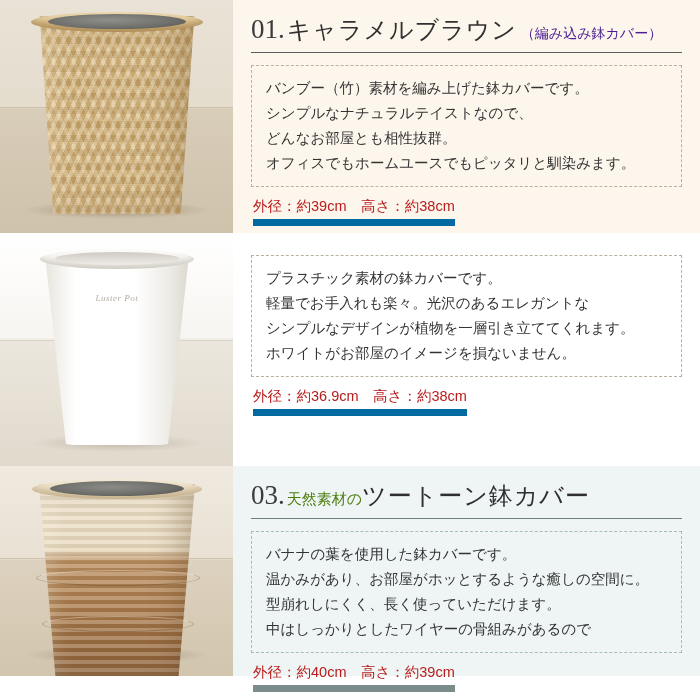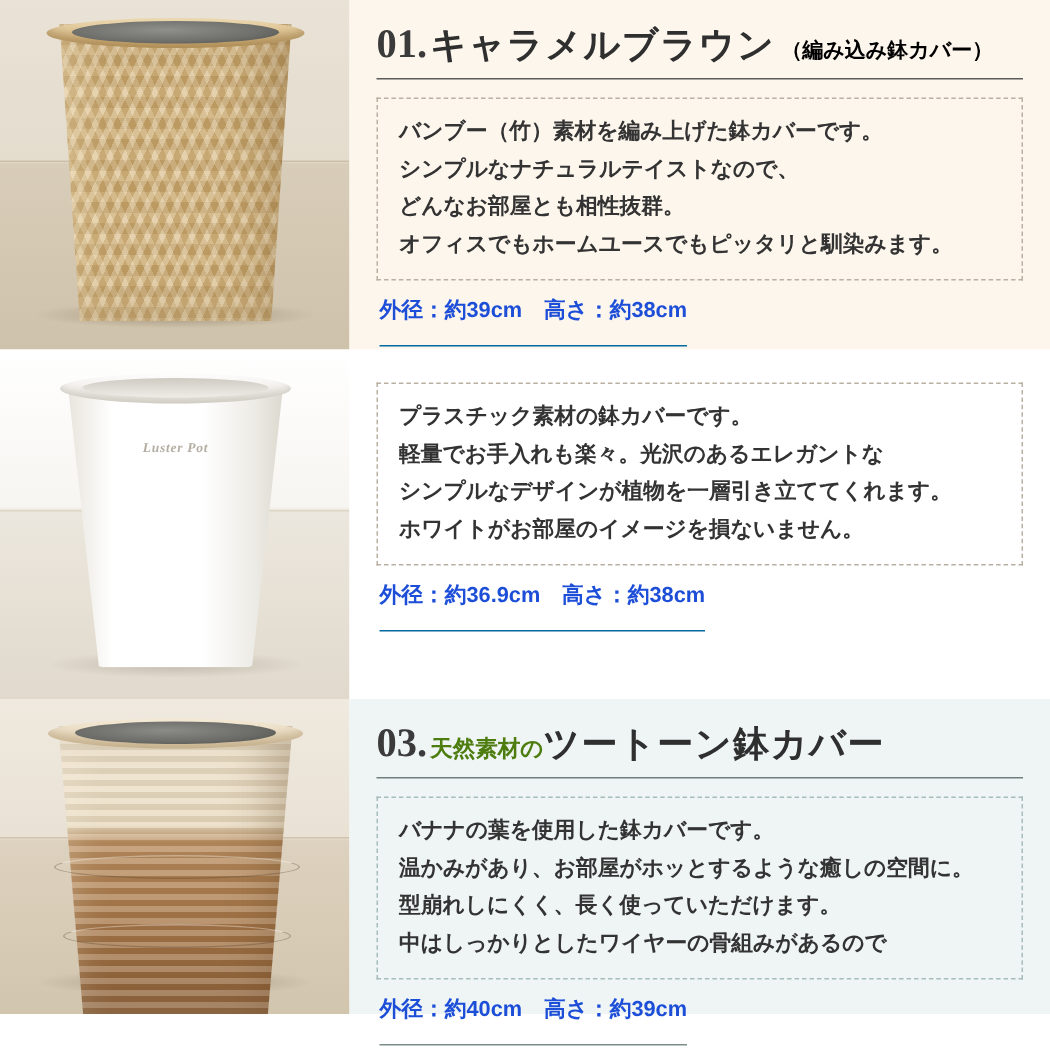--- a/index.html
+++ b/index.html
@@ -10,21 +10,20 @@
     width: 700px;
     height: 700px;
     font-family: "Liberation Sans", sans-serif;
     background: #ffffff;
     overflow: hidden;
   }
   .page {
     width: 700px;
     height: 700px;
     position: relative;
-    font-weight: bold;
   }
   .row {
     display: flex;
     width: 700px;
     height: 233px;
     position: relative;
     box-sizing: border-box;
   }
   .row-1 { height: 233px; }
   .row-2 { height: 233px; }
@@ -216,45 +215,45 @@
     color: #2f2f2f;
     letter-spacing: 1px;
   }
   .title-small {
     font-size: 15px;
     color: #4d7c0f;
     letter-spacing: 0px;
   }
   .note {
     font-size: 14px;
-    color: #000000;
+    color: #4c1d95;
     margin-left: 4px;
   }
 
   .body-box {
     margin: 12px 4px 0 2px;
     border: 1px dashed #b9b0a2;
     padding: 10px 28px 10px 14px;
     background: transparent;
   }
   .panel-3 .body-box { border-color: #a6bcb9; }
   .body-line {
     font-size: 14.5px;
     line-height: 1.72;
     color: #333333;
     white-space: nowrap;
   }
 
   .spec {
     margin: 10px 4px 0 4px;
     font-size: 14.5px;
-    color: #1d4ed8;
-    border-bottom: 1px solid #0369a1;
+    color: #b91c1c;
+    border-bottom: 7px solid #0369a1;
     display: inline-block;
-    padding-bottom: 14px;
+    padding-bottom: 3px;
     align-self: flex-start;
     white-space: pre;
   }
   .panel-3 .spec { border-bottom-color: #7b8d8b; }
 </style>
 </head>
 <body>
 
 <div class="page">
 

